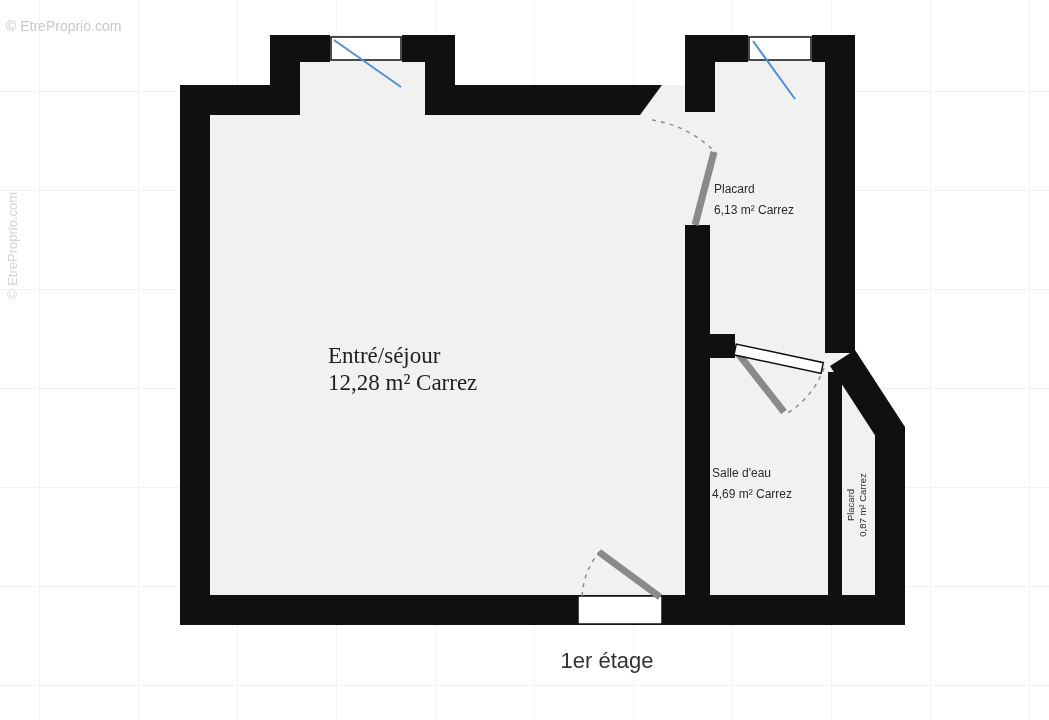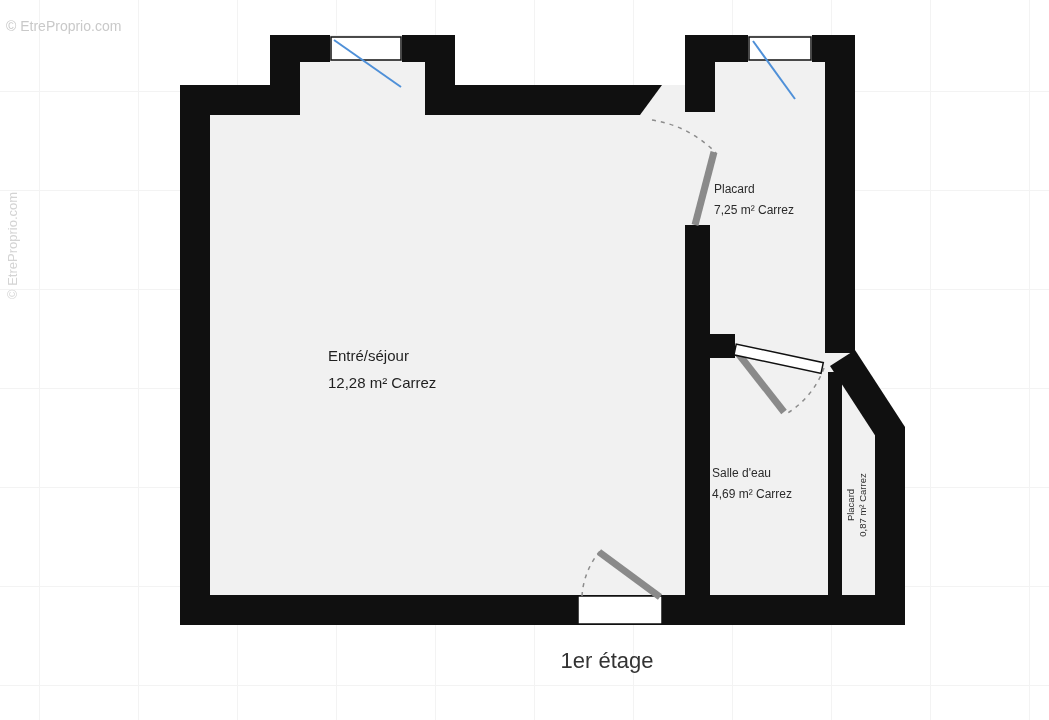--- a/index.html
+++ b/index.html
@@ -10,21 +10,21 @@
     background-image:
       linear-gradient(to bottom, #f3f3f3 1px, transparent 1px),
       linear-gradient(to right,  #f3f3f3 1px, transparent 1px);
     background-size:99px 99px;
     background-position:39px 91px;
     font-family:"Liberation Sans", sans-serif;
     overflow:hidden;
   }
   .plan-svg { position:absolute; left:0; top:0; }
   .room-label { position:absolute; white-space:nowrap; color:#1f1f1f; }
-  .lbl-sejour   { left:328px; top:342px; font-size:15px; line-height:27px; }
+  .lbl-sejour   { left:328px; top:342px; font-size:23px; line-height:27px;font-family:Liberation Serif, serif; }
   .lbl-cuisine  { left:714px; top:179px; font-size:12px; line-height:21px; color:#2b2b2b; }
   .lbl-salleeau { left:712px; top:463px; font-size:12px; line-height:21px; color:#2b2b2b; }
   .lbl-placard  {
     left:802px; top:493px; width:110px; height:24px;
     font-size:9.5px; line-height:12px; text-align:center;
     transform:rotate(-90deg); transform-origin:center center;
     color:#2b2b2b;
   }
   .floor-title {
     position:absolute; left:537px; top:648px; width:140px;
@@ -98,21 +98,21 @@
     <rect x="735" y="344" width="89" height="11" fill="#ffffff" stroke="#111111" stroke-width="1.5" transform="rotate(12 735 350)"></rect>
   </svg>
 
   <div class="room-label lbl-sejour">
     <div>Entré/séjour</div>
     <div>12,28 m² Carrez</div>
   </div>
 
   <div class="room-label lbl-cuisine">
     <div>Placard</div>
-    <div>7,25 m² Carrez</div>
+    <div>6,13 m² Carrez</div>
   </div>
 
   <div class="room-label lbl-salleeau">
     <div>Salle d'eau</div>
     <div>4,69 m² Carrez</div>
   </div>
 
   <div class="room-label lbl-placard">
     <div>Placard</div>
     <div>0,87 m² Carrez</div>

